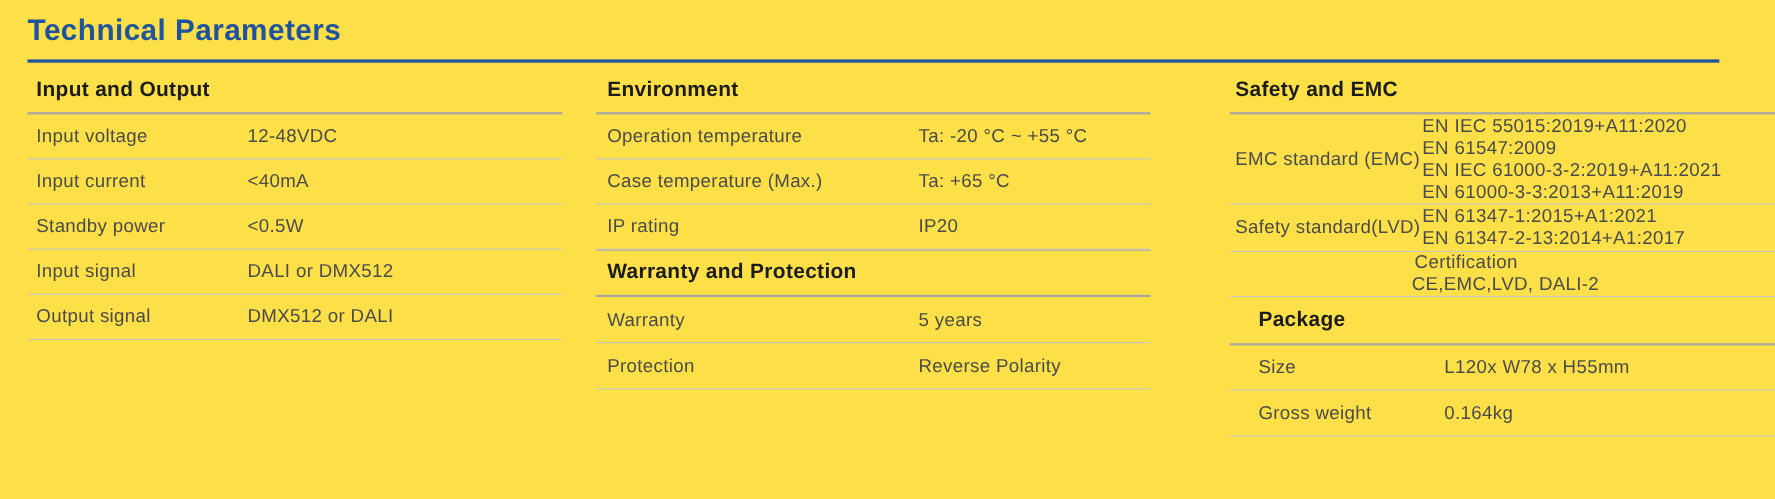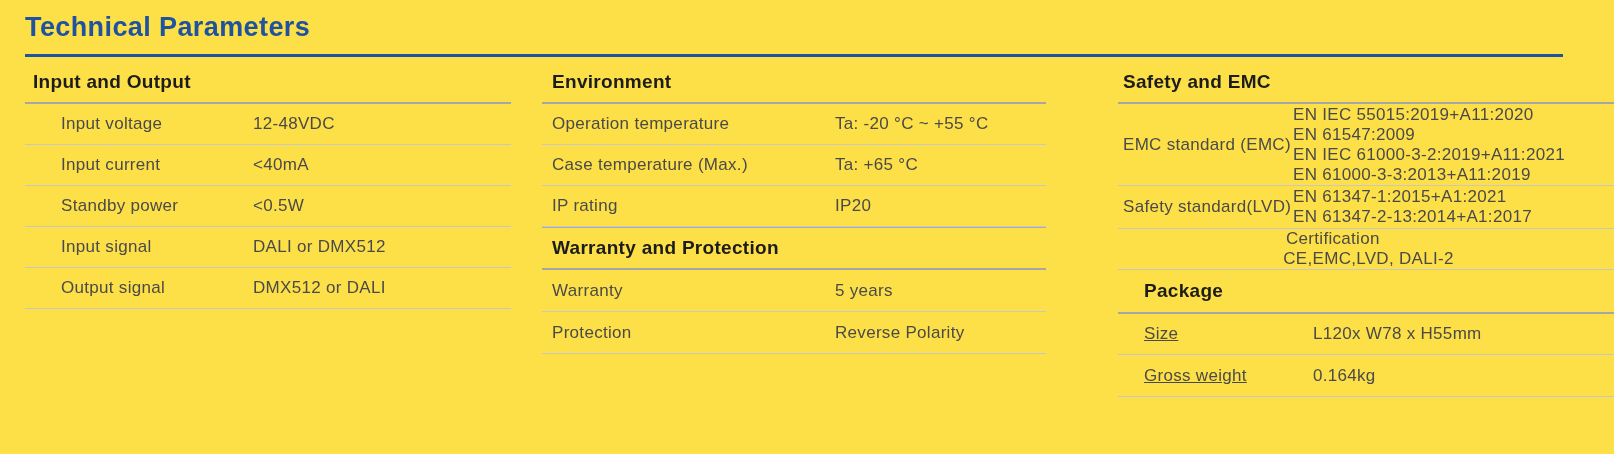--- a/index.html
+++ b/index.html
@@ -16,39 +16,39 @@
   #col3{left:1118px;width:501px;}
 
   .sec-header{display:flex;align-items:center;height:40px;font-size:19px;font-weight:700;
               color:#1c1c1c;letter-spacing:.3px;border-bottom:2px solid #a6a6a6;}
   .row{display:flex;align-items:center;border-bottom:1px solid #c7c7c7;
        font-size:17px;color:#4a4a4a;letter-spacing:.3px;}
   .lbl{box-sizing:border-box;flex:none;}
   .val{flex:1;}
 
   #col1 .row{height:40px;}
-  #col1 .lbl{width:200px;padding-left:8px;margin-left:28px;}
+  #col1 .lbl{width:200px;padding-left:8px;}
   #col1 .sec-header{padding-left:8px;}
 
   #col2 .row{height:40px;justify-content:flex-end;}
   #col2 .lbl{width:293px;padding-left:10px;}
   #col2 .sec-header{padding-left:10px;}
   #col2 .tbl-warranty{border-top:1px solid #ababab;}
   #col2 .tbl-warranty .row{height:41px;}
 
   #col3 .sec-header{padding-left:5px;}
   #col3 .lbl{width:175px;padding-left:5px;}
   #col3 .row-emc{height:81px;}
   #col3 .row-2l{height:42px;}
   #col3 .row-cert{height:40px;flex-direction:column;}
   .val-lines{display:flex;flex-direction:column;justify-content:center;}
   .val-line{line-height:20px;}
 
   #col3 .pkg-header{height:42px;padding-left:26px;}
-  #col3 .pkg .lbl{width:195px;padding-left:26px;text-decoration:underline;}
+  #col3 .pkg .lbl{width:195px;padding-left:26px;}
   #col3 .row-size{height:40px;}
   #col3 .row-gross{height:41px;}
 </style>
 </head>
 <body>
 
 <div class="page">
 
   <div class="title">Technical Parameters</div>
   <div class="title-rule"></div>

